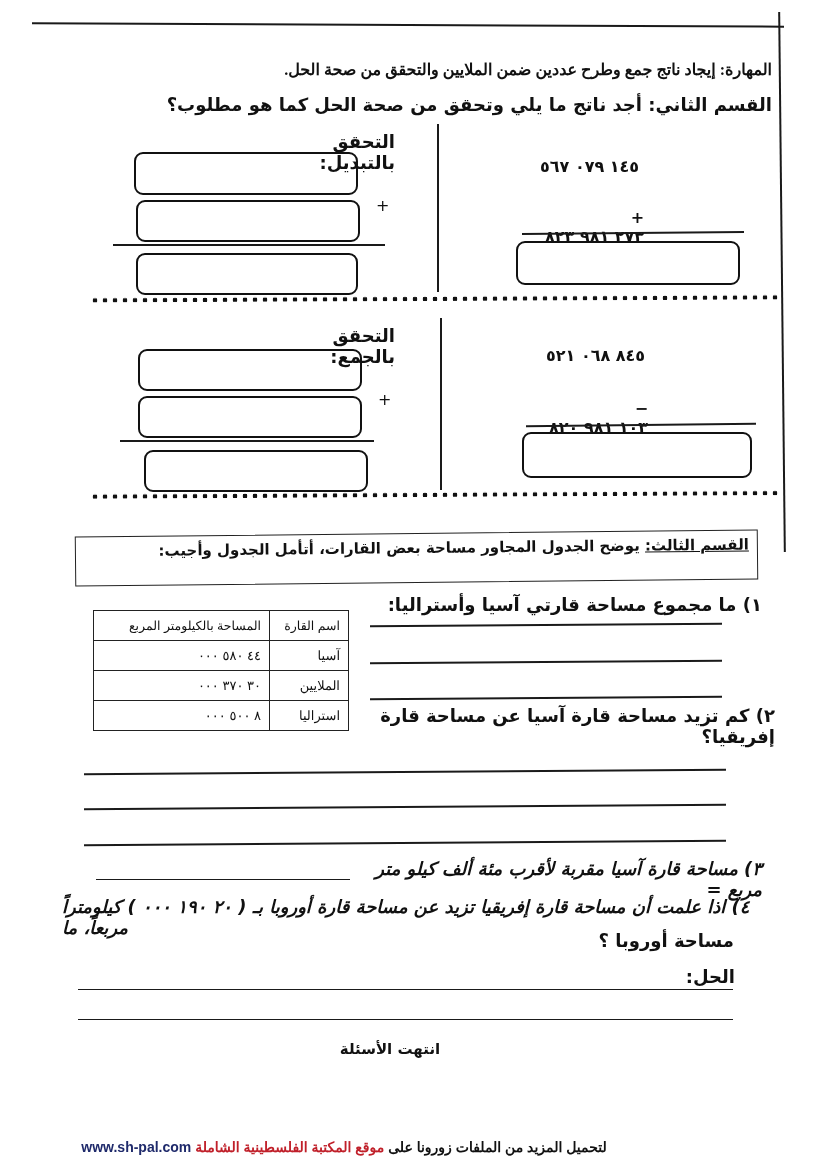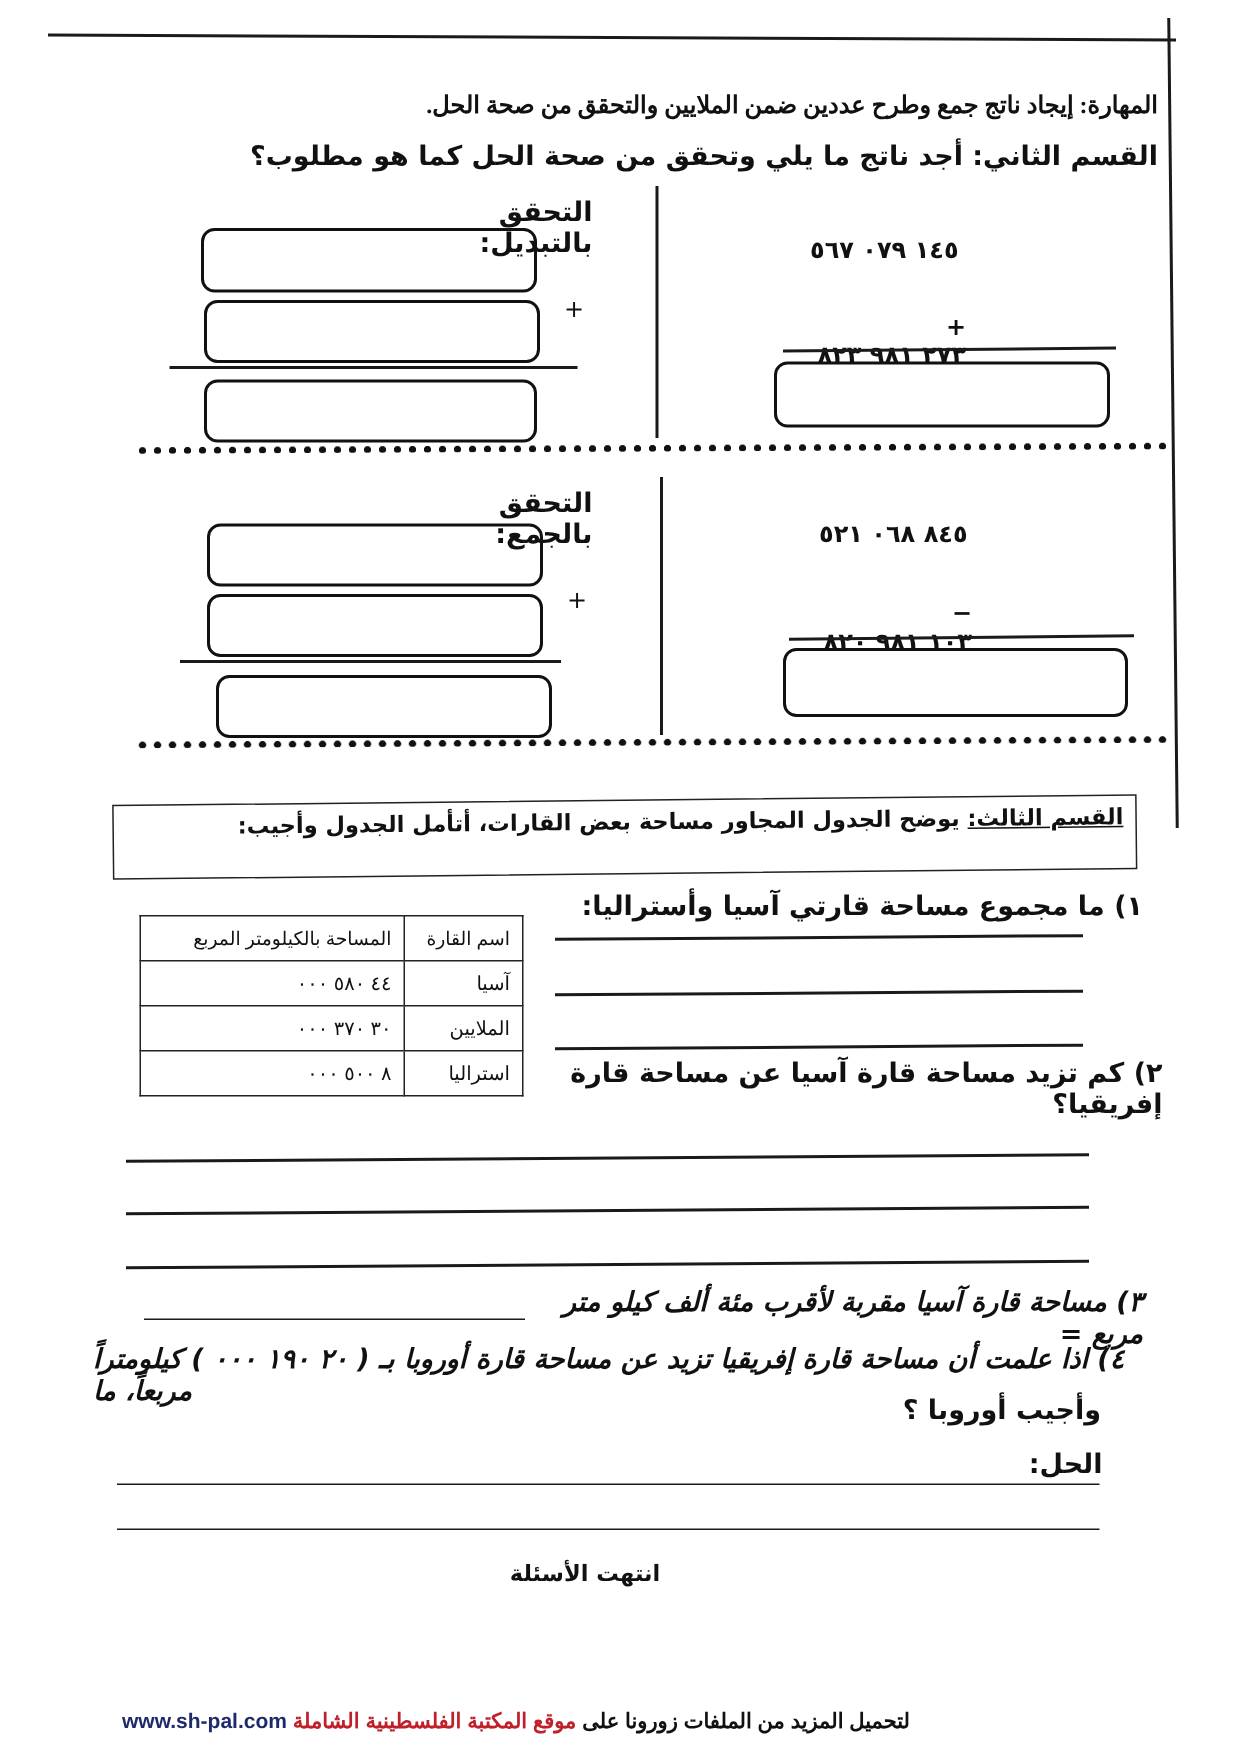--- a/index.html
+++ b/index.html
@@ -140,21 +140,21 @@
 <div class="abs rtl txt" style="right:65px; top:858px; width:420px; text-align:right; font-weight:bold;font-style:italic;">
   <span>٣)</span>
   <span>مساحة قارة آسيا مقربة لأقرب مئة ألف كيلو متر مربع =</span>
 </div>
 <div class="hline" style="left:96px; top:879px; width:254px; border-top-width:1.5px;"></div>
 
 <div class="abs rtl txt" style="right:65px; top:896px; width:700px; text-align:left; font-weight:bold;font-style:italic;">
   <span>٤)</span>
   <span>اذا علمت أن مساحة قارة إفريقيا تزيد عن مساحة قارة أوروبا بـ ( ٢٠ ١٩٠ ٠٠٠ ) كيلومتراً مربعاً، ما</span>
 </div>
-<div class="abs rtl txt" style="right:93px; top:930px; width:300px; text-align:right; font-weight:bold;">وأجيب أوروبا ؟</div>
+<div class="abs rtl txt" style="right:93px; top:930px; width:300px; text-align:right; font-weight:bold;">مساحة أوروبا ؟</div>
 
 <div class="abs rtl txt" style="right:92px; top:966px; width:60px; text-align:right; font-weight:bold;">الحل:</div>
 <div class="hline" style="left:78px; top:989px; width:655px; border-top-width:1.5px;"></div>
 <div class="hline" style="left:78px; top:1019px; width:655px; border-top-width:1.5px;"></div>
 
 <div class="abs rtl" style="left:300px; top:1040px; width:180px; text-align:center; font-size:15px; font-weight:bold;">انتهت الأسئلة</div>
 
 <div class="footer">
   <span style="color:#111;">لتحميل المزيد من الملفات زورونا على</span>
   <span style="color:#c0202a;">موقع المكتبة الفلسطينية الشاملة</span>

